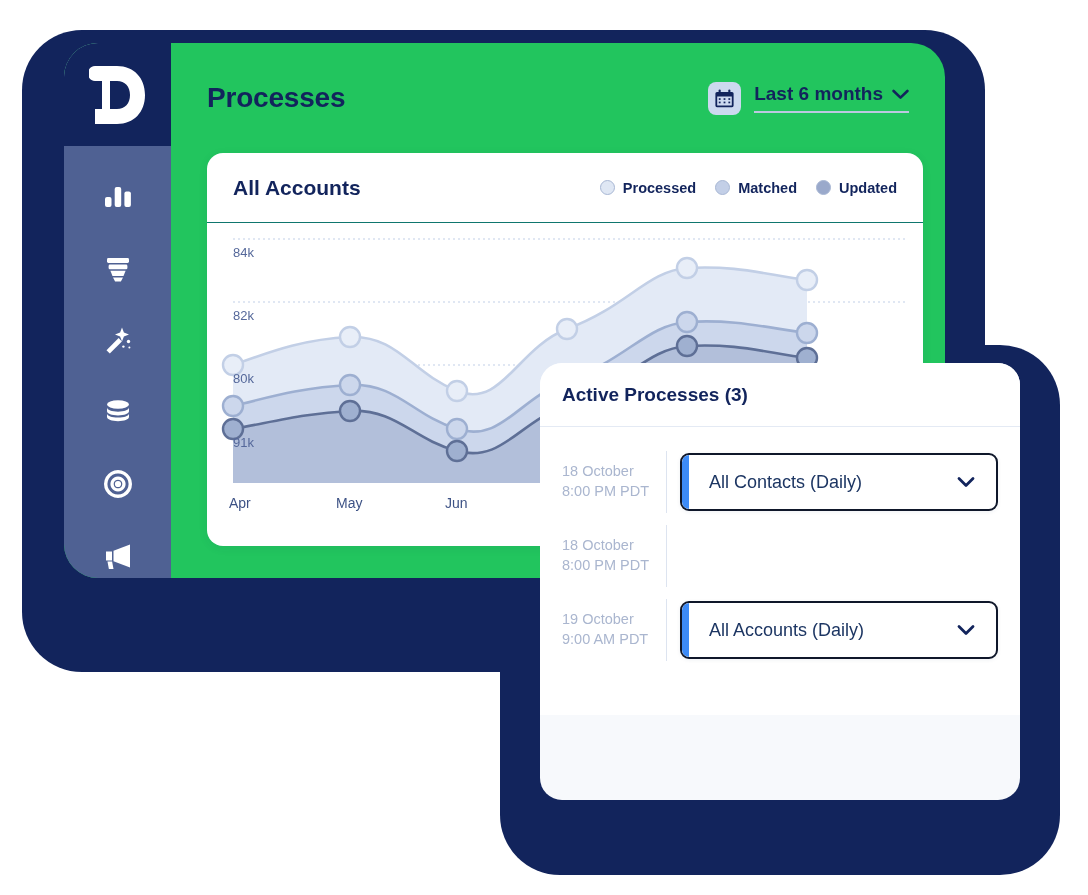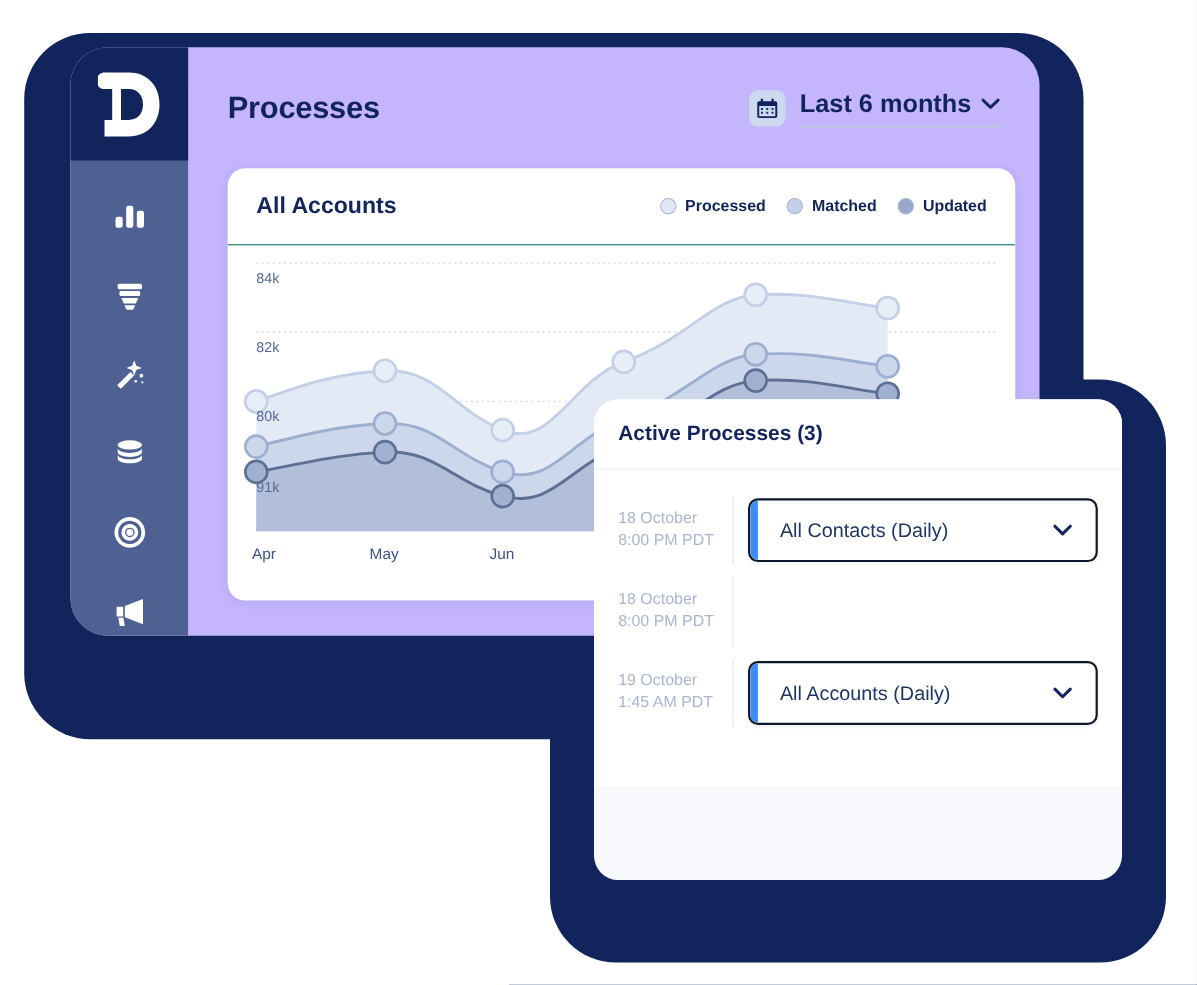--- a/index.html
+++ b/index.html
@@ -23,21 +23,21 @@
     position: absolute; left: 500px; top: 345px;
     width: 560px; height: 530px;
     background: #12245c;
     border-radius: 60px;
   }
 
   
   .app-window {
     position: absolute; left: 64px; top: 43px;
     width: 881px; height: 535px;
-    background: #c4b5fd;
+    background: #22c55e;
     border-radius: 34px 34px 34px 34px;
     overflow: hidden;
     display: flex;
   }
 
   
   .sidebar {
     width: 107px; flex: 0 0 107px;
     background: #4f6193;
     display: flex; flex-direction: column; align-items: center;
@@ -76,21 +76,21 @@
   .cal-badge {
     width: 33px; height: 33px; border-radius: 8px;
     background: #ccd9ef;
     display: flex; align-items: center; justify-content: center;
   }
   .cal-badge svg { width: 21px; height: 21px; fill: #12245c; }
   .range-label-wrap {
     display: flex; align-items: center; gap: 9px;
     border-bottom: 2px solid #bcc8e0; padding-bottom: 6px;
   }
-  .range-label { font-size: 23px; font-weight: bold; color: #12245c; }
+  .range-label { font-size: 19px; font-weight: bold; color: #12245c; }
   .chev-sm { width: 17px; height: 11px; }
 
   
   .chart-card {
     position: absolute; left: 36px; top: 110px;
     width: 716px; height: 393px;
     background: #ffffff;
     border-radius: 16px;
     box-shadow: 0 2px 10px rgba(30,50,100,0.08);
     overflow: hidden;
@@ -389,21 +389,21 @@
         <div class="proc-time">
           <div>18 October</div>
           <div>8:00 PM PDT</div>
         </div>
         <div class="proc-div"></div>
       </div>
 
       <div class="proc-row">
         <div class="proc-time">
           <div>19 October</div>
-          <div>1:45 AM PDT</div>
+          <div>9:00 AM PDT</div>
         </div>
         <div class="proc-div"></div>
         <div class="proc-card">
           <span class="proc-accent" style="background: rgb(61, 139, 247);"></span>
           <span class="proc-name">All Accounts (Daily)</span>
           <svg class="proc-chev" viewBox="0 0 18 12">
             <path d="M2 2.4 L9 9.4 L16 2.4" stroke="#12245c" stroke-width="2.8" fill="none" stroke-linecap="round" stroke-linejoin="round"></path>
           </svg>
         </div>
       </div>

